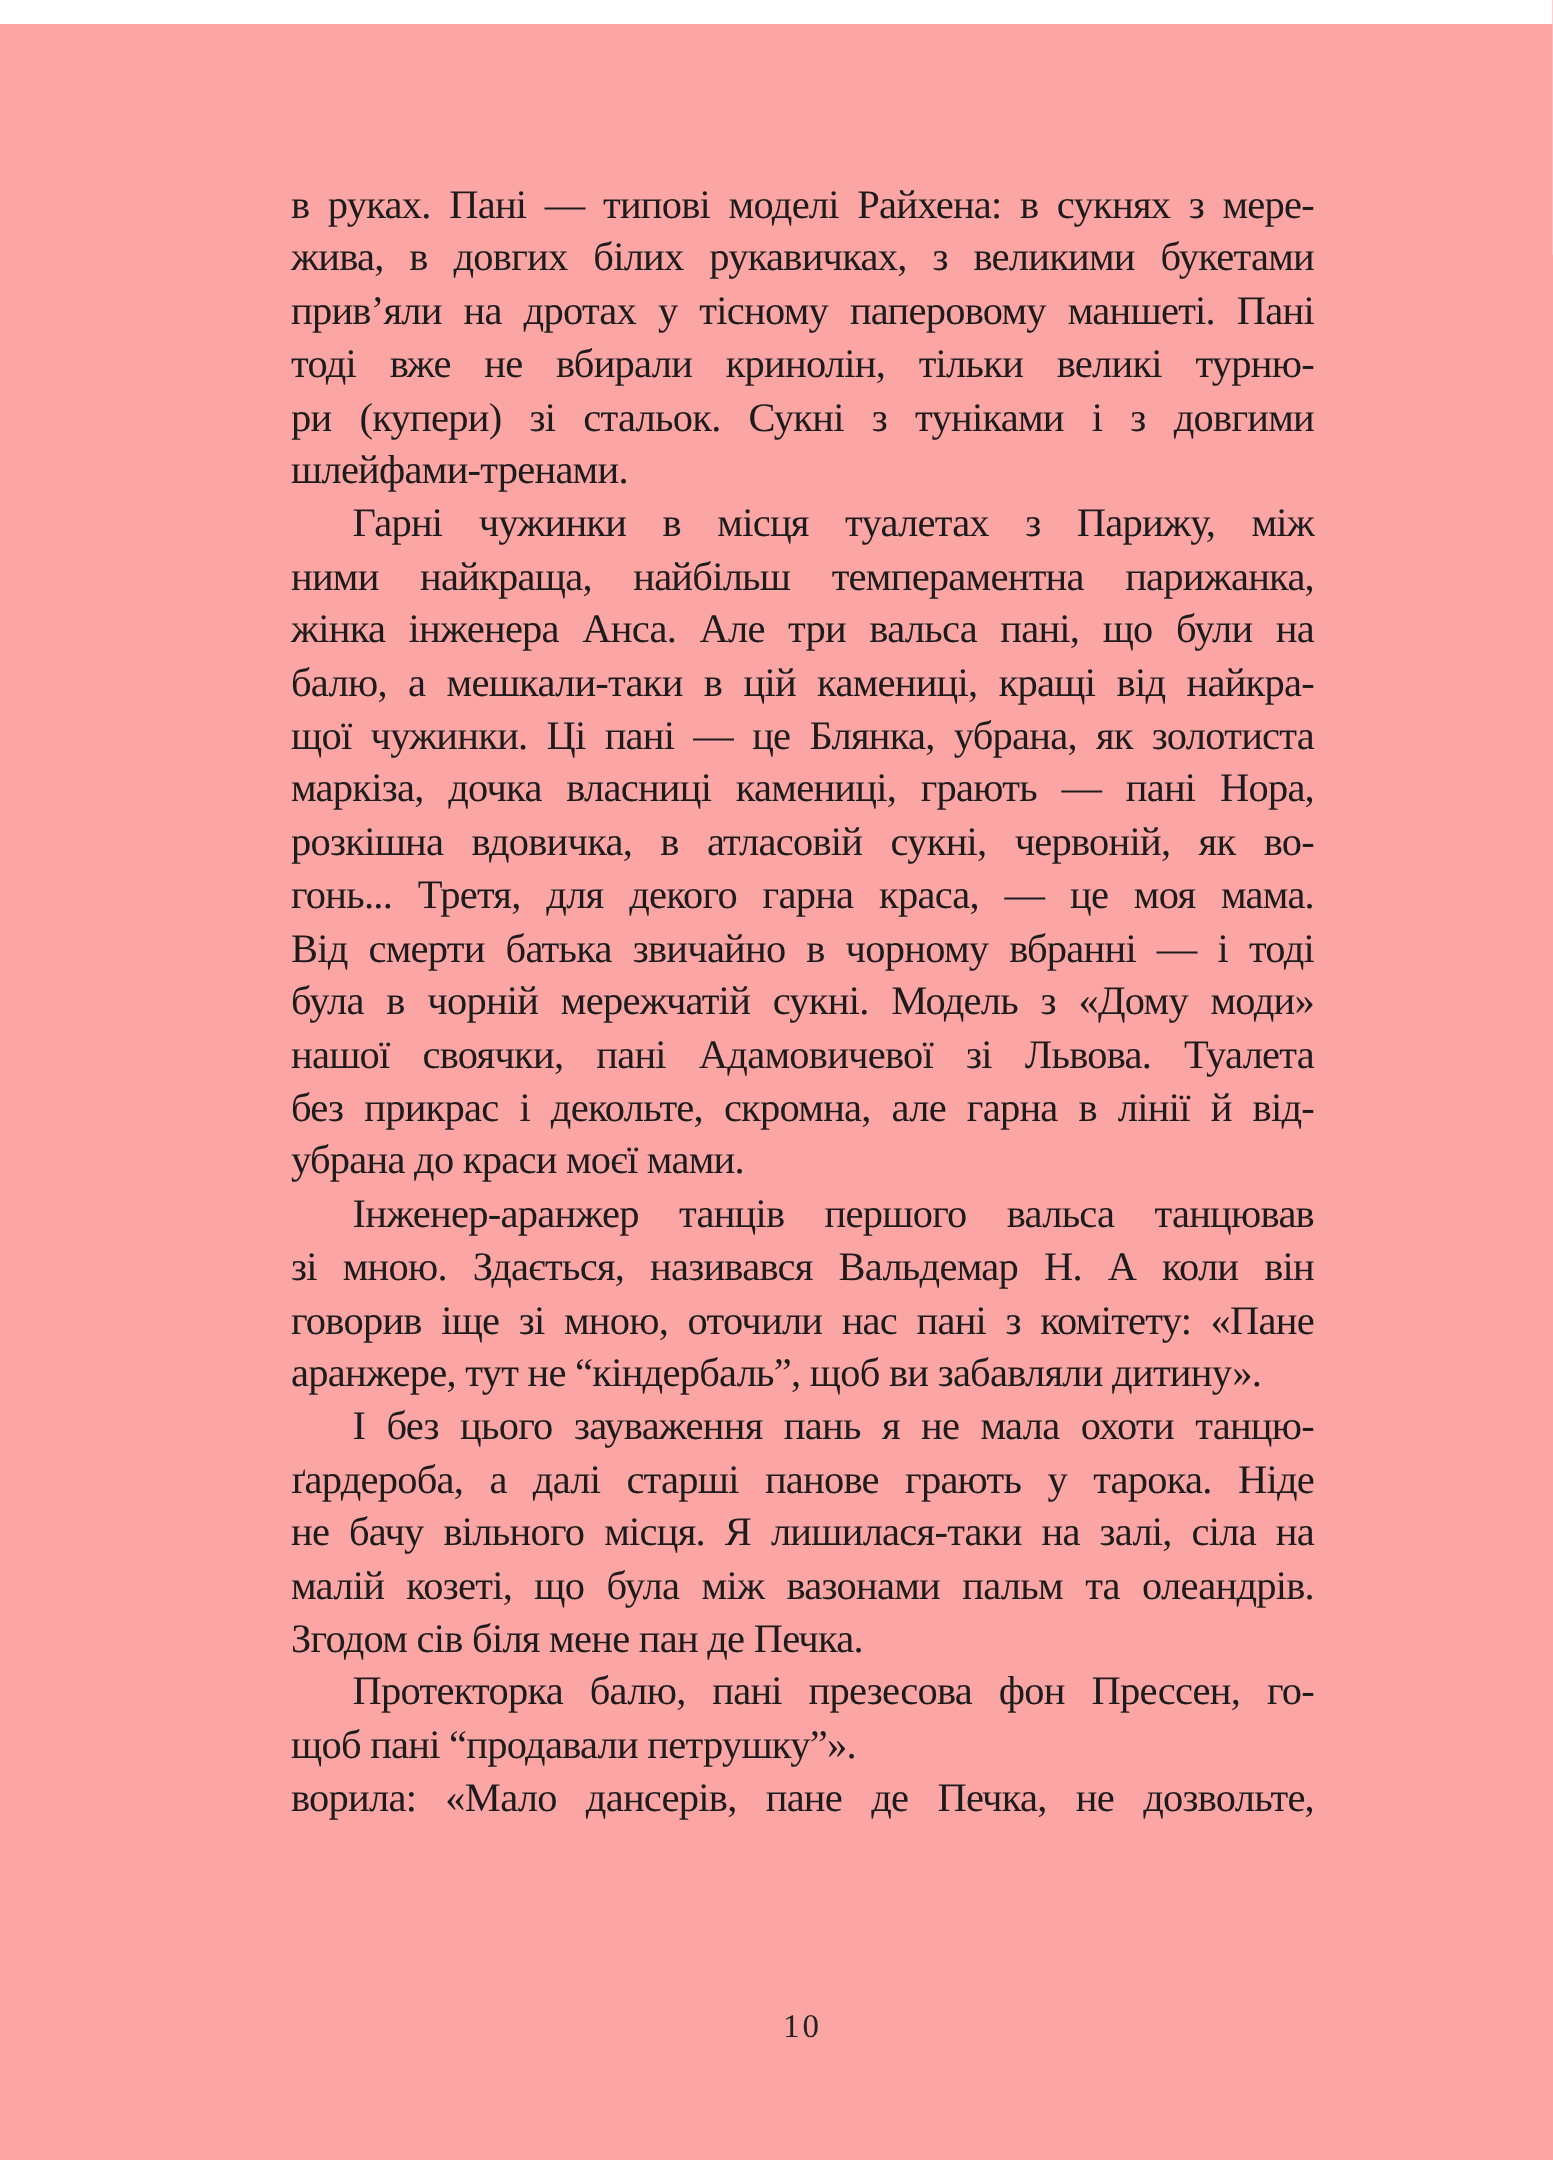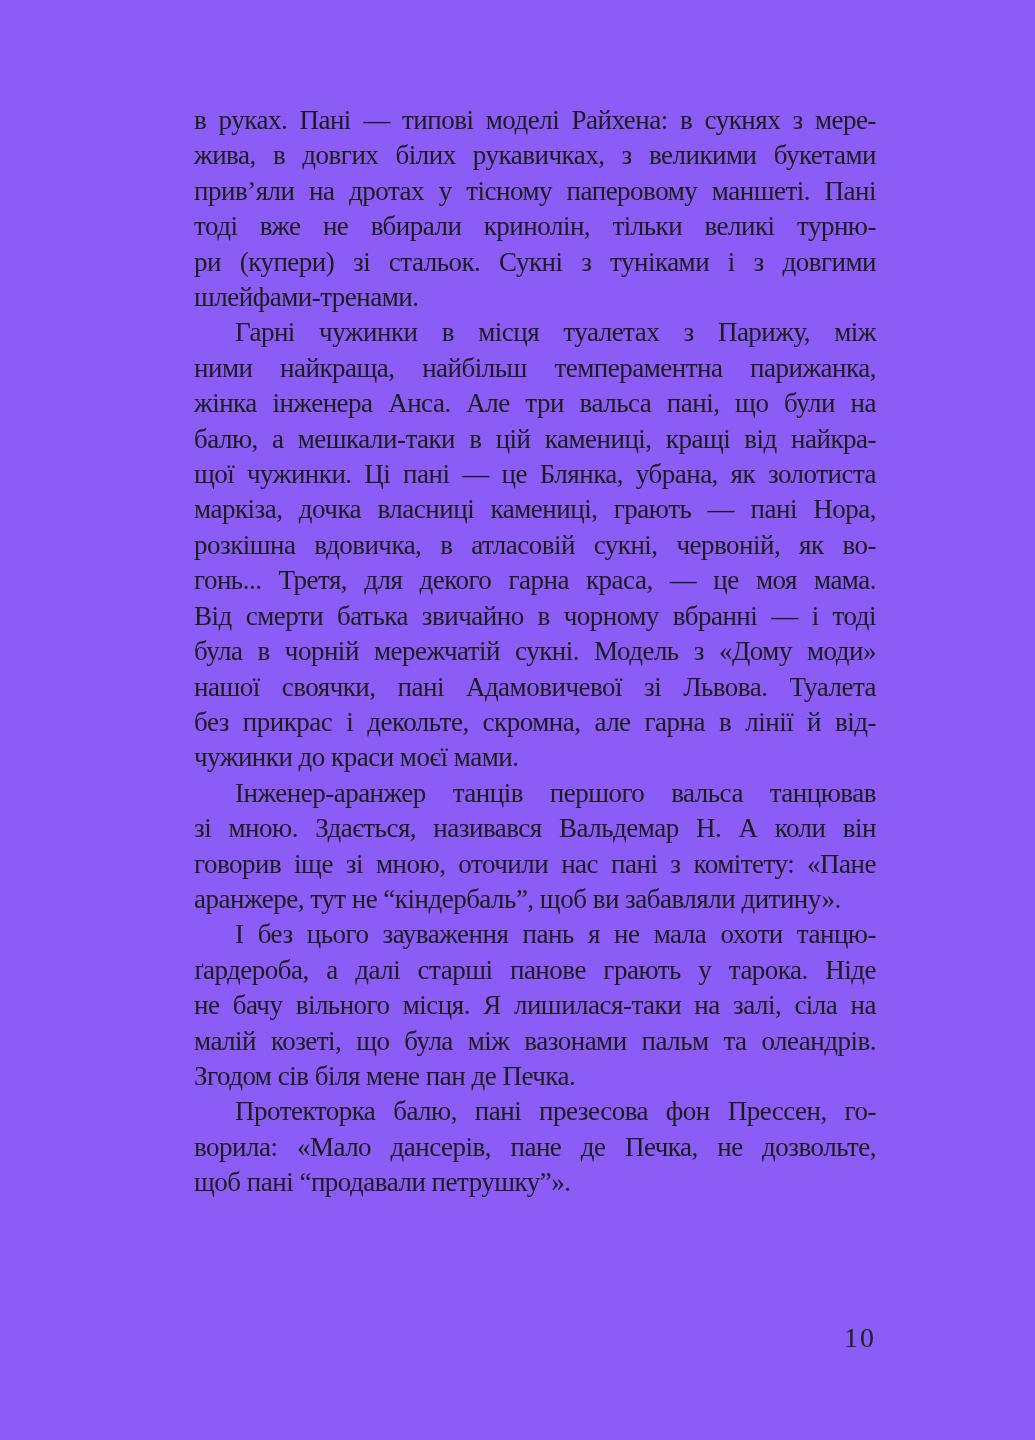--- a/index.html
+++ b/index.html
@@ -10,21 +10,22 @@
     width: 1035px;
     height: 1440px;
     background: #fefefe;
     position: relative;
     overflow: hidden;
     font-family: "Liberation Serif", "DejaVu Serif", serif;
   }
   .sheet {
     position: absolute;
     inset: 0;
-    background: #8b5cf6;
+    background: #fca5a5;
+    margin-top: 16px;
   }
   .text-block {
     position: absolute;
     left: 194px;
     top: 103px;
     width: 682px;
     color: #1c1c1c;
     font-size: 27px;
     line-height: 35.4px;
     letter-spacing: -0.5px;
@@ -44,23 +45,23 @@
     padding-left: 41px;
   }
   .line.last-line {
     text-align-last: left;
   }
   .page-number {
     position: absolute;
     left: 194px;
     top: 1322px;
     width: 682px;
-    text-align: right;
+    text-align: center;
     color: #222222;
-    font-size: 28px;
+    font-size: 22px;
     letter-spacing: 2px;
     font-family: "Liberation Serif", "DejaVu Serif", serif;
   }
 </style>
 </head>
 <body>
 
 <div class="sheet">
   <main class="text-block" id="text-block">
       <p class="para">
@@ -77,35 +78,35 @@
         <span class="line">жінка інженера Анса. Але три вальса пані, що були на</span>
         <span class="line">балю, а мешкали-таки в цій камениці, кращі від найкра-</span>
         <span class="line">щої чужинки. Ці пані — це Блянка, убрана, як золотиста</span>
         <span class="line">маркіза, дочка власниці камениці, грають — пані Нора,</span>
         <span class="line">розкішна вдовичка, в атласовій сукні, червоній, як во-</span>
         <span class="line">гонь... Третя, для декого гарна краса, — це моя мама.</span>
         <span class="line">Від смерти батька звичайно в чорному вбранні — і тоді</span>
         <span class="line">була в чорній мережчатій сукні. Модель з «Дому моди»</span>
         <span class="line">нашої своячки, пані Адамовичевої зі Львова. Туалета</span>
         <span class="line">без прикрас і декольте, скромна, але гарна в лінії й від-</span>
-        <span class="line last-line">чужинки до краси моєї мами.</span>
+        <span class="line last-line">убрана до краси моєї мами.</span>
       </p>
       <p class="para">
         <span class="line first-indent">Інженер-аранжер танців першого вальса танцював</span>
         <span class="line">зі мною. Здається, називався Вальдемар Н. А коли він</span>
         <span class="line">говорив іще зі мною, оточили нас пані з комітету: «Пане</span>
         <span class="line last-line">аранжере, тут не “кіндербаль”, щоб ви забавляли дитину».</span>
       </p>
       <p class="para">
         <span class="line first-indent">І без цього зауваження пань я не мала охоти танцю-</span>
         <span class="line">ґардероба, а далі старші панове грають у тарока. Ніде</span>
         <span class="line">не бачу вільного місця. Я лишилася-таки на залі, сіла на</span>
         <span class="line">малій козеті, що була між вазонами пальм та олеандрів.</span>
         <span class="line last-line">Згодом сів біля мене пан де Печка.</span>
       </p>
       <p class="para">
         <span class="line first-indent">Протекторка балю, пані презесова фон Прессен, го-</span>
+        <span class="line last-line">щоб пані “продавали петрушку”».</span>
         <span class="line">ворила: «Мало дансерів, пане де Печка, не дозвольте,</span>
-        <span class="line last-line">щоб пані “продавали петрушку”».</span>
       </p>
     </main>
   <div class="page-number">10</div>
 </div>
 
 </body></html>

